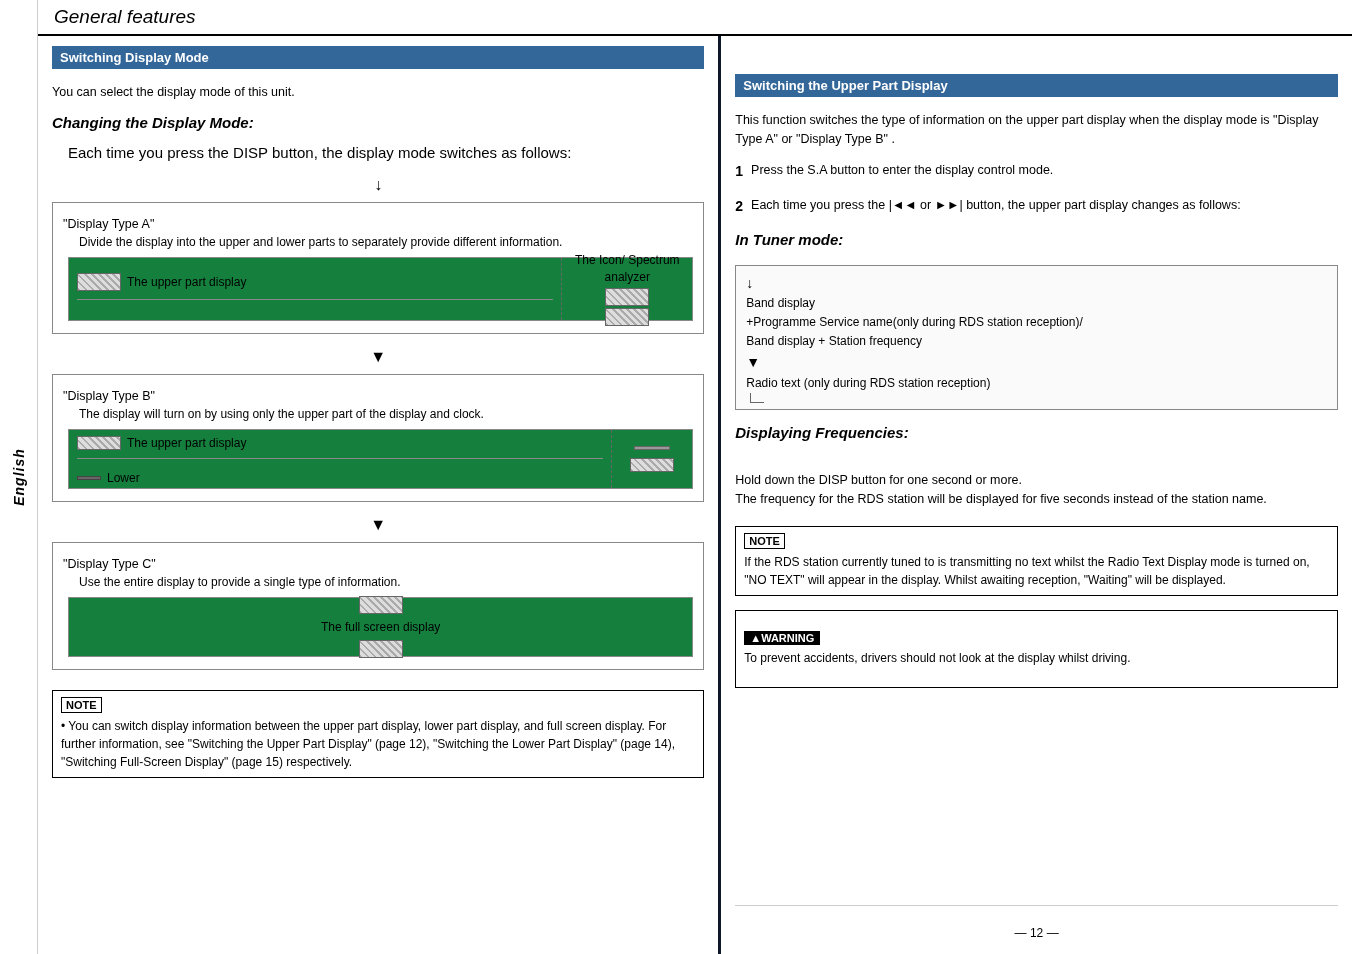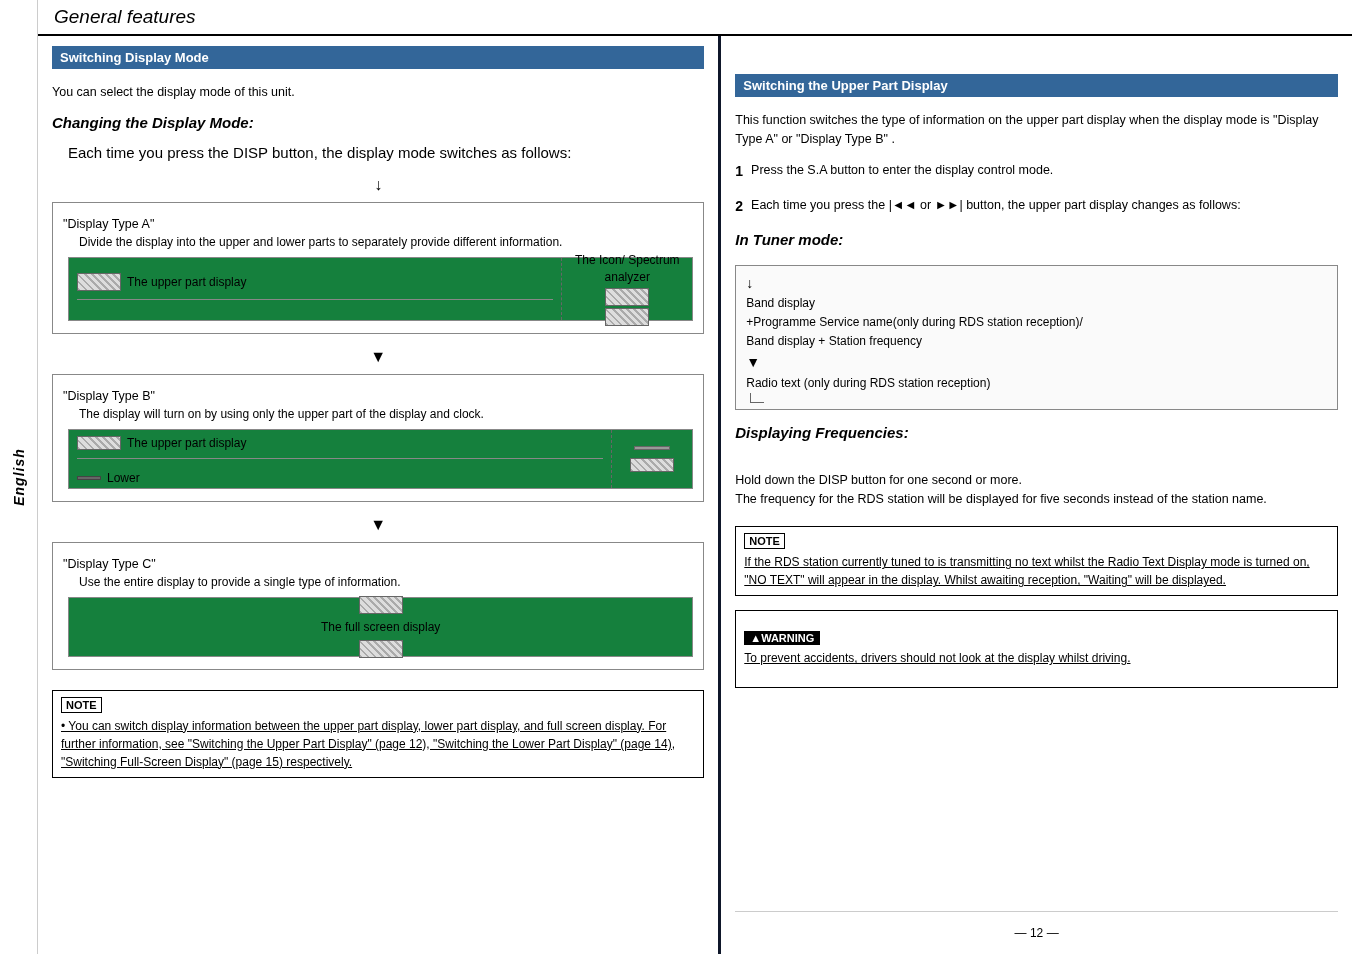--- a/index.html
+++ b/index.html
@@ -262,21 +262,20 @@
       display: inline-block;
       padding: 1px 4px;
       font-size: 11px;
       font-weight: bold;
       margin-bottom: 4px;
     }
 
     .note-text {
       font-size: 12px;
       line-height: 1.5;
-      text-decoration: underline;
     }
 
     
     .page-number {
       text-align: center;
       font-size: 12px;
       padding: 4px 0;
       border-top: 1px solid #ccc;
       margin-top: auto;
     }
@@ -525,18 +524,18 @@
         <div class="note-box">
           <div class="note-label">NOTE</div>
           <div class="note-text">If the RDS station currently tuned to is transmitting no text whilst the Radio Text Display mode is turned on, "NO TEXT" will appear in the display. Whilst awaiting reception, "Waiting" will be displayed.</div>
         </div>
 
         <div class="warning-box">
           <div class="warning-label">▲WARNING</div>
           <div class="note-text">To prevent accidents, drivers should not look at the display whilst driving.</div>
         </div>
 
-        <div class="page-number" style="margin-top: auto; padding-top: 14px;">— 12 —</div>
+        <div class="page-number" style="margin-top: auto; padding-top: 20px;">— 12 —</div>
 
       </div>
     </div>
   </div>
 </div>
 
 </body></html>

